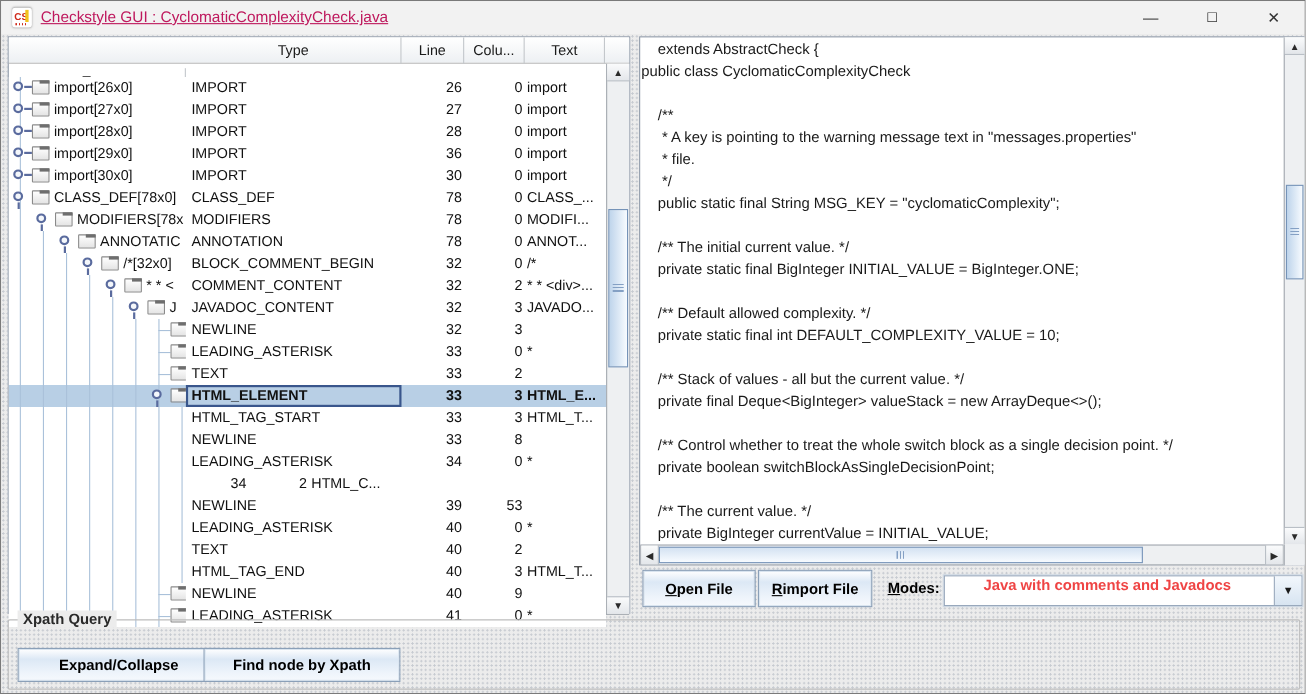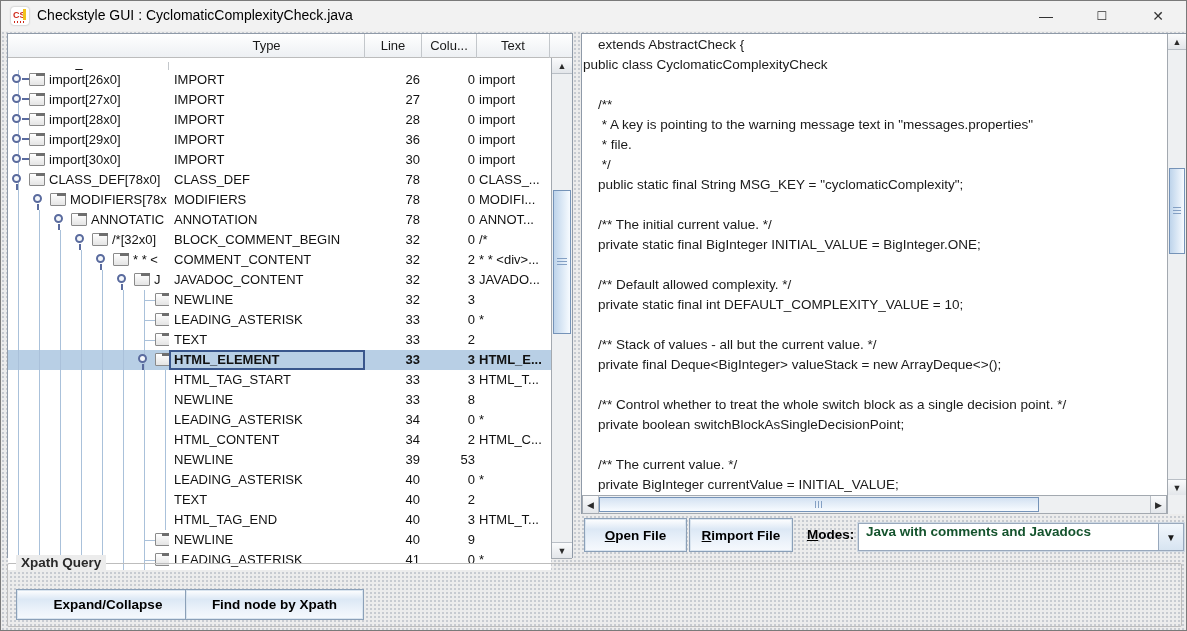--- a/index.html
+++ b/index.html
@@ -5,21 +5,21 @@
   * { margin:0; padding:0; box-sizing:border-box; }
   html,body { width:1187px; height:631px; font-family:"Liberation Sans", sans-serif; }
   .window { position:relative; width:1187px; height:631px; background:#ececec; border:1px solid #7a7a7a; overflow:hidden; }
 
   
   .titlebar { position:absolute; left:0; top:0; width:100%; height:30px; background:#f2f2f2; display:flex; align-items:center; }
   .cs-badge { position:absolute; left:10px; top:6px; width:18px; height:18px; background:#fff; border-radius:3px; box-shadow:0 0 2px rgba(0,0,0,.35); font:700 9px "Liberation Sans",sans-serif; color:#cf2a1b; }
   .cs-badge .cs-txt { position:absolute; left:2px; top:3px; letter-spacing:0; }
   .cs-badge::after { content:''; position:absolute; right:3px; top:2px; width:3px; height:11px; background:#f2c21b; }
   .cs-badge::before { content:''; position:absolute; left:3px; bottom:2px; width:10px; height:2px; background:repeating-linear-gradient(90deg,#cf2a1b 0 1px,transparent 1px 3px); }
-  .title-text { position:absolute; left:36px; top:6px; font-size:14px; color:#000000; white-space:nowrap; }
+  .title-text { position:absolute; left:36px; top:6px; font-size:14px; color:#be185d; white-space:nowrap;text-decoration:underline; }
   .win-controls { position:absolute; right:0; top:0; height:30px; display:flex; }
   .win-btn { width:56px; height:30px; display:flex; align-items:center; justify-content:center; color:#333; font-size:14px; }
   .win-btn.max { font-size:12px; }
 
   
   .content { position:absolute; left:0; top:30px; right:0; bottom:0;
     background-color:#ececec;
     background-image:radial-gradient(#c7cbd1 0.8px, transparent 1px);
     background-size:4px 4px; }
 
@@ -73,21 +73,21 @@
   .sb-corner { position:absolute; left:585px; top:461px; width:20px; height:19px; background:#eef0f2; border-left:1px solid #a3a9b0; }
 
   
   .jbtn { position:absolute; display:flex; align-items:center; justify-content:center;
     background:linear-gradient(180deg,#ffffff 0%,#dce8f5 32%,#eef4fb 75%,#f6f9fd 100%);
     border:1px solid #8ba0b8; box-shadow:inset 0 0 0 1px #d9e4ef; font:700 13.5px "Liberation Sans",sans-serif; color:#000; }
   #btn-open   { left:583px; top:487px; width:103px; height:34px; }
   #btn-reload { left:688px; top:487px; width:104px; height:34px; }
   .modes-label { position:absolute; left:806px; top:496px; font:700 13.5px "Liberation Sans",sans-serif; color:#000; }
   .combo { position:absolute; left:857px; top:492px; width:326px; height:28px; display:flex; border:1px solid #98a8bc; background:#fff; box-shadow:0 0 0 1px #cfd9e4; }
-  .combo-text { flex:1; line-height:26px; padding-left:7px; font:700 13.5px "Liberation Sans",sans-serif; color:#14532d; white-space:nowrap; overflow:hidden; }
+  .combo-text { flex:1; line-height:26px; padding-left:7px; font:700 13.5px "Liberation Sans",sans-serif; color:#ef4444; white-space:nowrap; overflow:hidden;margin-left:28px; }
   .combo-btn { width:25px; border-left:1px solid #98a8bc; background:linear-gradient(#f2f7fc,#d7e4f1); display:flex; align-items:center; justify-content:center; font-size:10px; color:#1a1a1a; }
 
   
   .xpath-group { position:absolute; left:6px; top:532px; width:1175px; height:64px; border:1px solid #bdbdbd; border-radius:2px; }
   .xpath-title { position:absolute; left:8px; top:-9px; background:#ececec; padding:0 5px; font:700 13.5px "Liberation Sans",sans-serif; color:#2a2a2a; }
   #btn-expand { left:8px;  top:25px; width:184px; height:31px; position:absolute; }
   #btn-find   { left:177px; top:25px; width:179px; height:31px; position:absolute; }
   .xbtn { display:flex; align-items:center; justify-content:center;
     background:linear-gradient(180deg,#ffffff 0%,#dce8f5 32%,#eef4fb 75%,#f6f9fd 100%);
     border:1px solid #8ba0b8; box-shadow:inset 0 0 0 1px #d9e4ef; font:700 13.5px "Liberation Sans",sans-serif; color:#000; }
@@ -384,21 +384,20 @@
             <div class="cell tree">
               <i class="guide" style="left: 10px;"></i>
               <i class="guide" style="left: 31px;"></i>
               <i class="guide" style="left: 52px;"></i>
               <i class="guide" style="left: 73px;"></i>
               <i class="guide" style="left: 94px;"></i>
               <i class="guide" style="left: 115px;"></i>
               <i class="guide" style="left: 136px;"></i>
               <i class="guide" style="left: 157px;"></i>
             </div>
-            <div class="cell type">HTML_CONTENT</div>
             <div class="cell line">34</div>
             <div class="cell colu">2</div>
             <div class="cell text">HTML_C...</div>
           </div>
           <div class="trow">
             <div class="cell tree">
               <i class="guide" style="left: 10px;"></i>
               <i class="guide" style="left: 31px;"></i>
               <i class="guide" style="left: 52px;"></i>
               <i class="guide" style="left: 73px;"></i>

